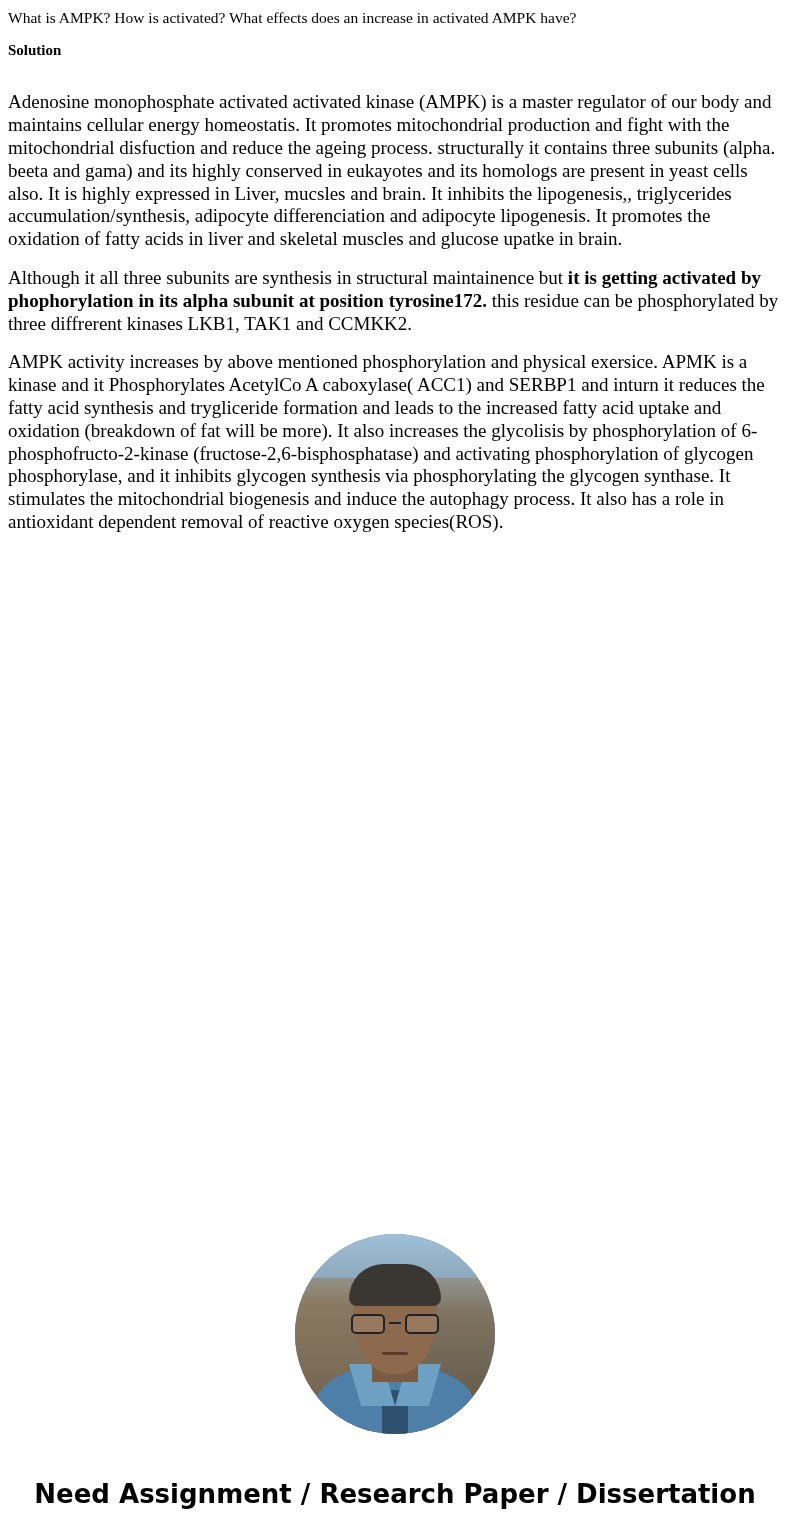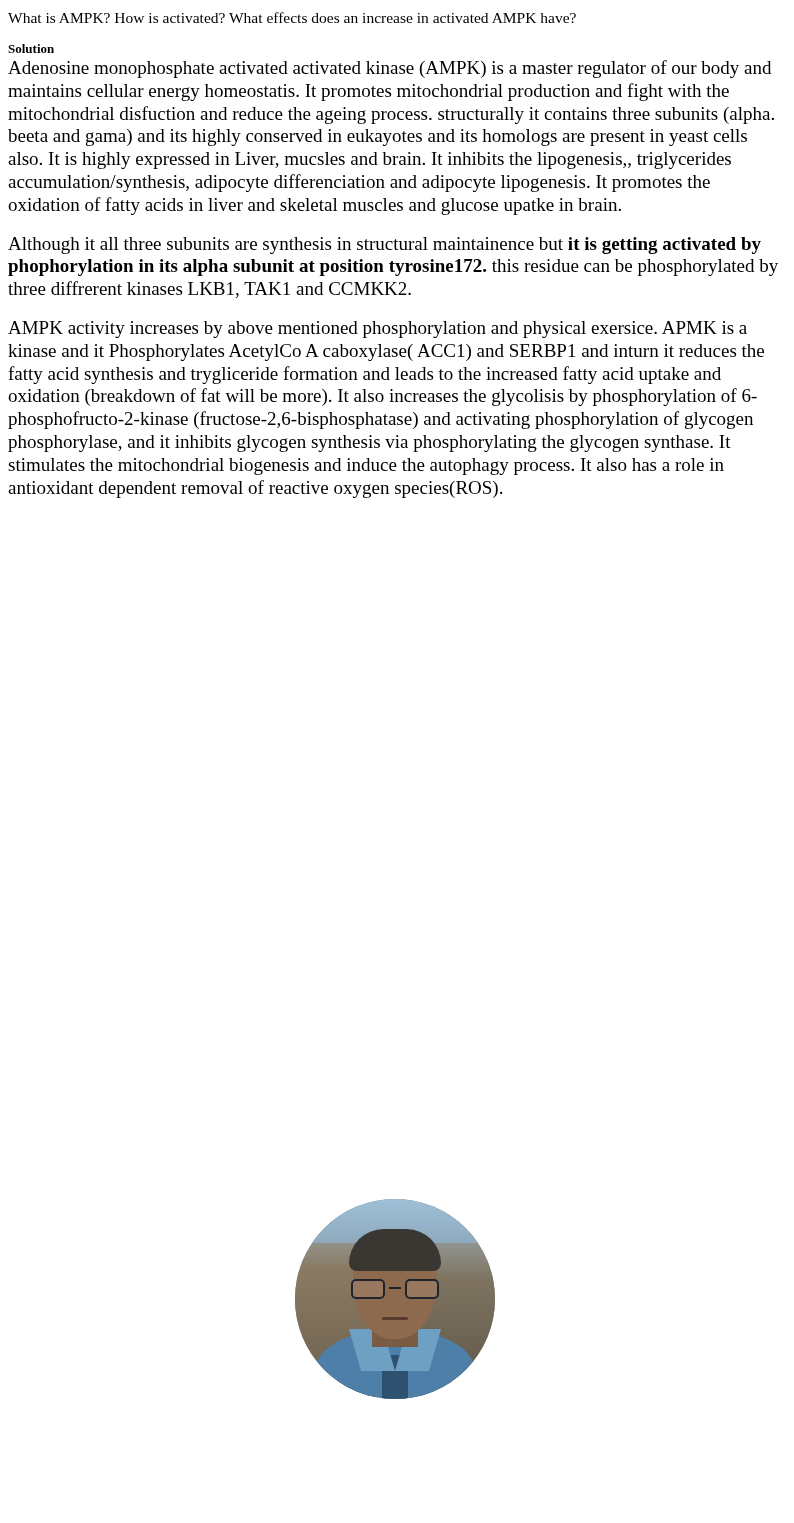--- a/index.html
+++ b/index.html
@@ -19,23 +19,23 @@
     position: relative;
     box-sizing: border-box;
     padding: 8px 12px 0 8px;
   }
   .question {
     font-size: 15.5px;
     line-height: 1.25;
     margin: 0 0 14px 0;
   }
   h2.solution-heading {
-    font-size: 13px;
+    font-size: 15px;
     font-weight: bold;
-    margin: 14px 0 0 0;
+    margin: 14px 0 32px 0;
     line-height: 1.2;
   }
   p.body-par {
     font-size: 19px;
     line-height: 1.2;
     margin: 0 0 16px 0;
     text-align: left;
   }
   p.body-par b {
     font-weight: bold;
@@ -223,17 +223,18 @@
       <div class="hair"></div>
       <div class="glasses">
         <div class="lens l"></div>
         <div class="bridge"></div>
         <div class="lens r"></div>
       </div>
       <div class="mouth"></div>
     </div>
 
     <div class="promo-text">
+      <span>Need Assignment / Research Paper / Dissertation</span>
     </div>
 
   </div>
 
 </div>
 
 </body></html>

